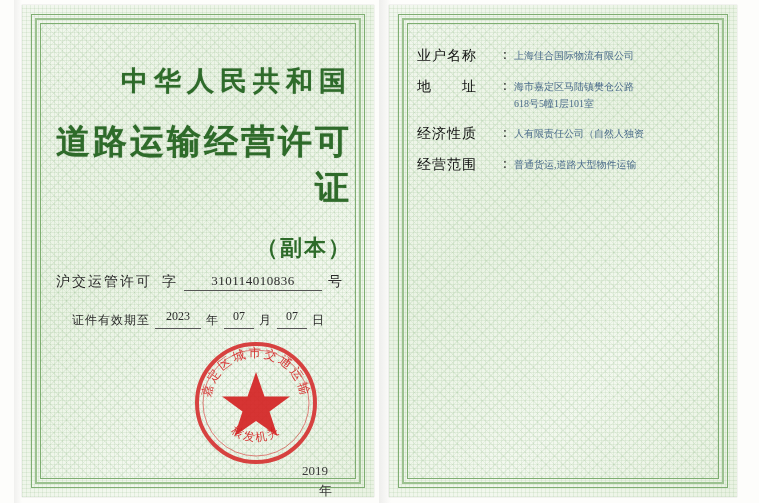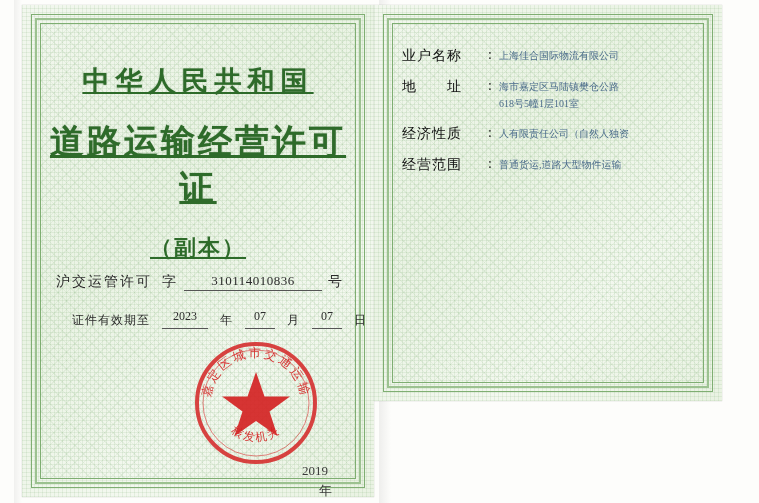--- a/index.html
+++ b/index.html
@@ -59,26 +59,25 @@
   }
 
   
   #left-page { left: 22px; top: 5px; width: 352px; height: 492px; }
   .left-content {
     position: absolute;
     inset: 22px;
     display: block;
   }
   .cn-title {
-    text-align: center;
+    text-align: right;
     font-family: "Liberation Serif", serif;
     font-weight: bold;
     color: #2e6b2a;
     letter-spacing: 6px;
-    text-decoration: underline;
   }
   .title-line1 {
     margin-top: 36px;
     font-size: 27px;
     text-shadow: 0 0 1px rgba(40,90,35,0.5);
   }
   .title-line2 {
     margin-top: 20px;
     font-size: 34px;
     letter-spacing: 3px;
@@ -117,21 +116,21 @@
   .valid-row {
     position: absolute;
     left: 28px;
     right: 28px;
     top: 278px;
     font-family: "Liberation Serif", serif;
     font-size: 12px;
     color: #2b2b2b;
     display: flex;
     align-items: flex-end;
-    gap: 12px;
+    gap: 5px;
   }
   .valid-row .v-lbl { letter-spacing: 1px; white-space: nowrap; }
   .valid-row .u {
     border-bottom: 1px solid #555;
     min-width: 34px;
     text-align: center;
     padding: 4px 3px;
   }
   .valid-row .u.y { min-width: 40px; }
   .valid-row .u.md { min-width: 24px; }
@@ -161,21 +160,21 @@
   }
   .date-row .d-u {
     border-bottom: 1px solid #666;
     min-width: 30px;
     text-align: center;
     padding: 0 2px;
   }
   .date-row .d-year { border: none; min-width: 30px; }
 
   
-  #right-page { left: 374px; top: 5px; width: 348px; height: 396px; }
+  #right-page { left: 389px; top: 5px; width: 348px; height: 492px; }
   .right-content {
     position: absolute;
     left: 28px;
     top: 42px;
     right: 22px;
   }
   .field {
     display: flex;
     align-items: flex-start;
     margin-bottom: 13px;

